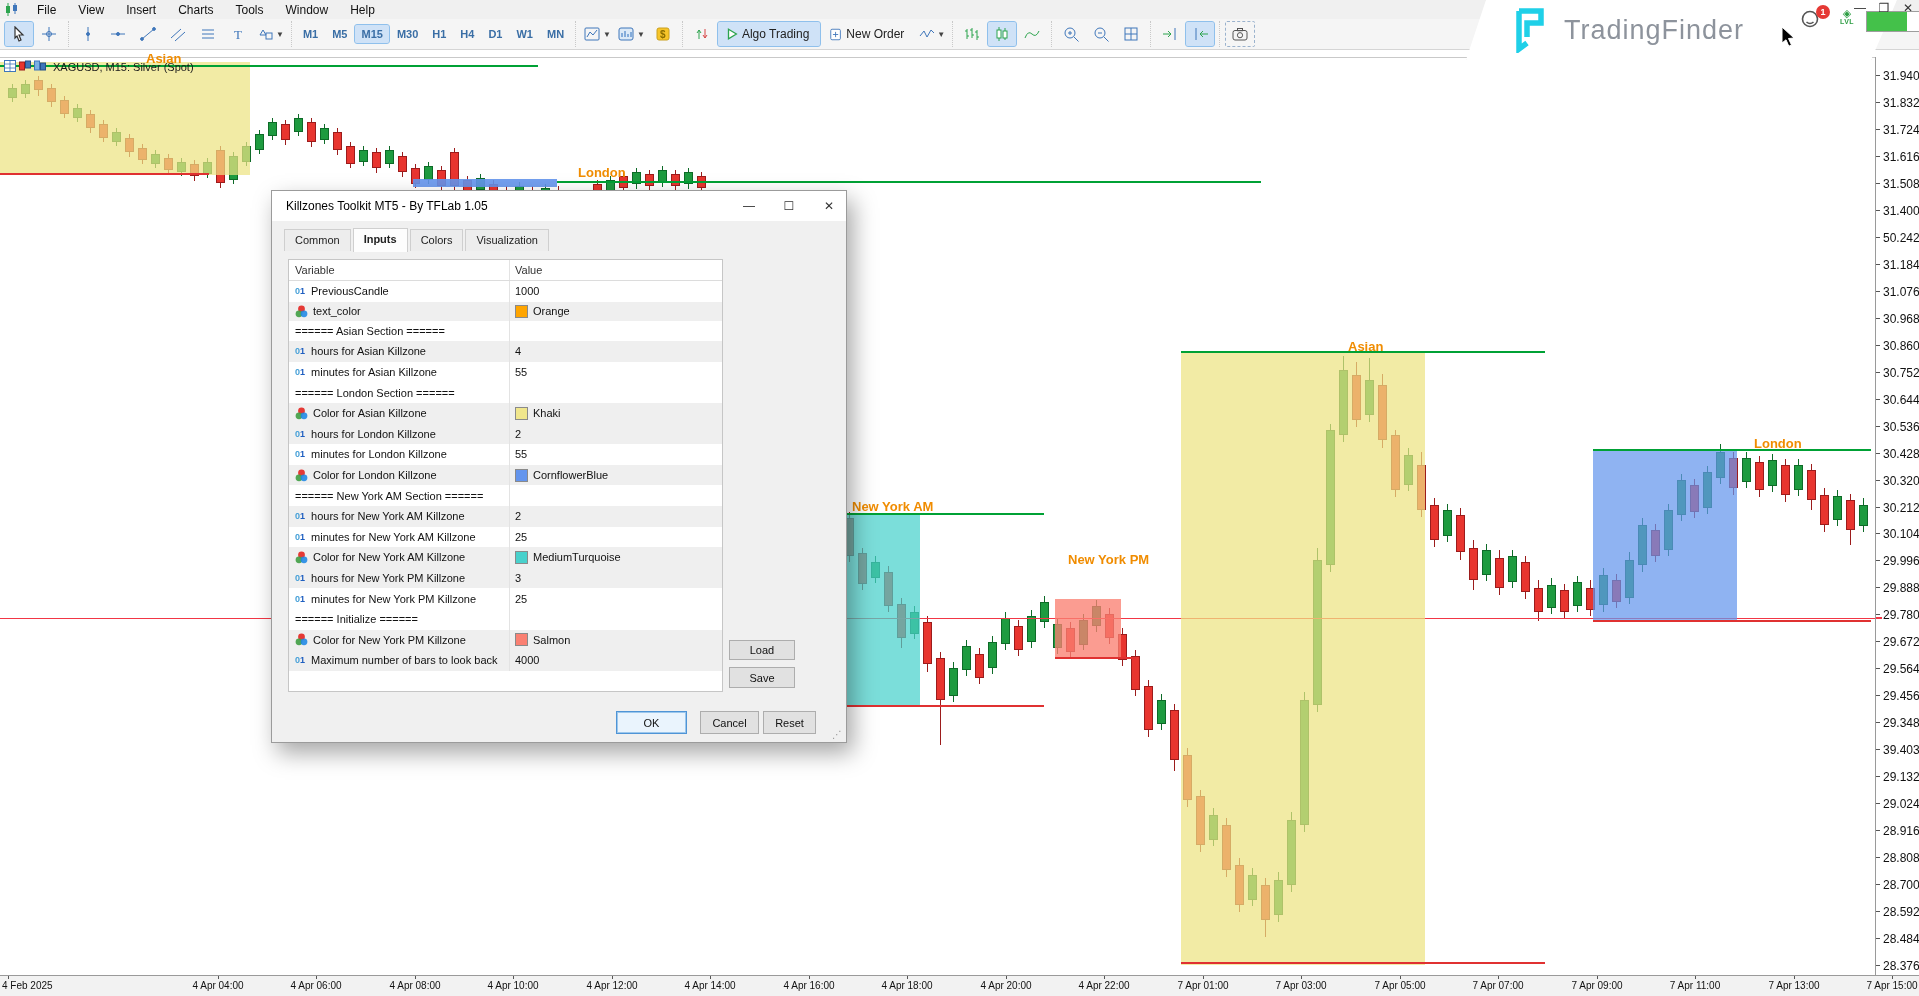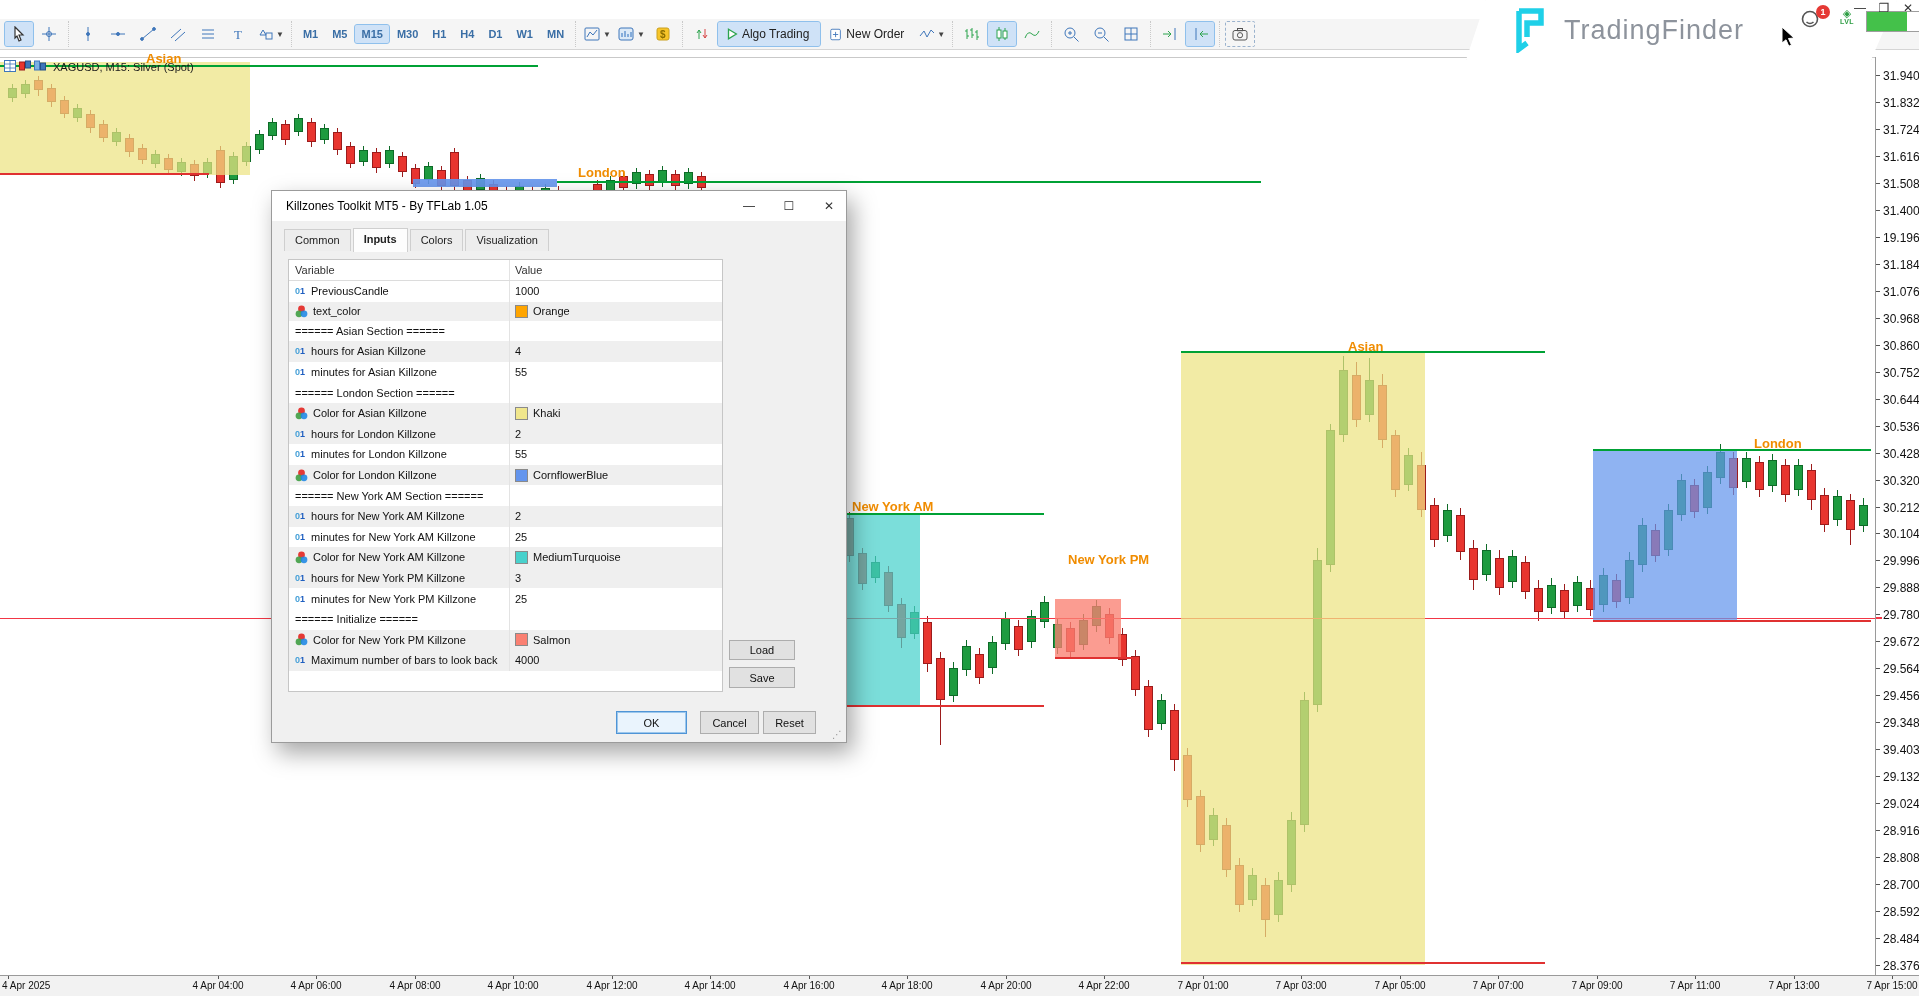--- a/index.html
+++ b/index.html
@@ -93,20 +93,38 @@
   #btn-reset{left:491px;top:520px;width:53px;height:23px;}
   #grip{position:absolute;right:3px;bottom:2px;font-size:10px;color:#999;letter-spacing:1px;}
   
   #mcursor{position:absolute;left:1780px;top:26px;z-index:70;}
 </style>
 </head>
 <body>
 
 <div id="app">
 
+  <div id="menubar">
+    <span class="mlogo">
+      <svg width="15" height="13" viewBox="0 0 15 13">
+          <rect x="1" y="3" width="4" height="7" fill="#2da44e"></rect>
+          <path d="M3 0 V13" stroke="#2da44e"></path>
+          <rect x="8" y="2" width="4" height="6" fill="#3f76ba"></rect>
+          <path d="M10 0 V11" stroke="#3f76ba"></path>
+        </svg>
+    </span>
+
+  <span class="mitem">File</span>
+      <span class="mitem">View</span>
+      <span class="mitem">Insert</span>
+      <span class="mitem">Charts</span>
+      <span class="mitem">Tools</span>
+      <span class="mitem">Window</span>
+      <span class="mitem">Help</span>
+    </div>
   <div id="winctl">
     <span>—</span>
     <span>❐</span>
     <span>✕</span>
   </div>
 
   <div id="toolbar">
     <div class="tgroup">
       <span class="tbtn active">
           <svg width="16" height="16" viewBox="0 0 16 16">
@@ -609,21 +627,21 @@
       <div class="plabel" style="top: 38.97px;">31.832</div>
       <div class="ptick" style="top: 71.94px;"></div>
       <div class="plabel" style="top: 65.94px;">31.724</div>
       <div class="ptick" style="top: 98.91px;"></div>
       <div class="plabel" style="top: 92.91px;">31.616</div>
       <div class="ptick" style="top: 125.88px;"></div>
       <div class="plabel" style="top: 119.88px;">31.508</div>
       <div class="ptick" style="top: 152.85px;"></div>
       <div class="plabel" style="top: 146.85px;">31.400</div>
       <div class="ptick" style="top: 179.82px;"></div>
-      <div class="plabel" style="top: 173.82px;">19.196</div>
+      <div class="plabel" style="top: 173.82px;">50.242</div>
       <div class="ptick" style="top: 206.79px;"></div>
       <div class="plabel" style="top: 200.79px;">31.184</div>
       <div class="ptick" style="top: 233.76px;"></div>
       <div class="plabel" style="top: 227.76px;">31.076</div>
       <div class="ptick" style="top: 260.73px;"></div>
       <div class="plabel" style="top: 254.73px;">30.968</div>
       <div class="ptick" style="top: 287.7px;"></div>
       <div class="plabel" style="top: 281.7px;">30.860</div>
       <div class="ptick" style="top: 314.67px;"></div>
       <div class="plabel" style="top: 308.67px;">30.752</div>
@@ -667,21 +685,21 @@
       <div class="plabel" style="top: 821.1px;">28.700</div>
       <div class="ptick" style="top: 854.07px;"></div>
       <div class="plabel" style="top: 848.07px;">28.592</div>
       <div class="ptick" style="top: 881.04px;"></div>
       <div class="plabel" style="top: 875.04px;">28.484</div>
       <div class="ptick" style="top: 908.01px;"></div>
       <div class="plabel" style="top: 902.01px;">28.376</div>
     </div>
   <div id="timeaxis">
       <div class="tmtick" style="left: 8px;"></div>
-      <div class="tmlabel first" style="left: 2px;">4 Apr 2025</div>
+      <div class="tmlabel first" style="left: 2px;">4 Feb 2025</div>
       <div class="tmtick" style="left: 218px;"></div>
       <div class="tmlabel" style="left: 218px;">4 Apr 04:00</div>
       <div class="tmtick" style="left: 316px;"></div>
       <div class="tmlabel" style="left: 316px;">4 Apr 06:00</div>
       <div class="tmtick" style="left: 415px;"></div>
       <div class="tmlabel" style="left: 415px;">4 Apr 08:00</div>
       <div class="tmtick" style="left: 513px;"></div>
       <div class="tmlabel" style="left: 513px;">4 Apr 10:00</div>
       <div class="tmtick" style="left: 612px;"></div>
       <div class="tmlabel" style="left: 612px;">4 Apr 12:00</div>

